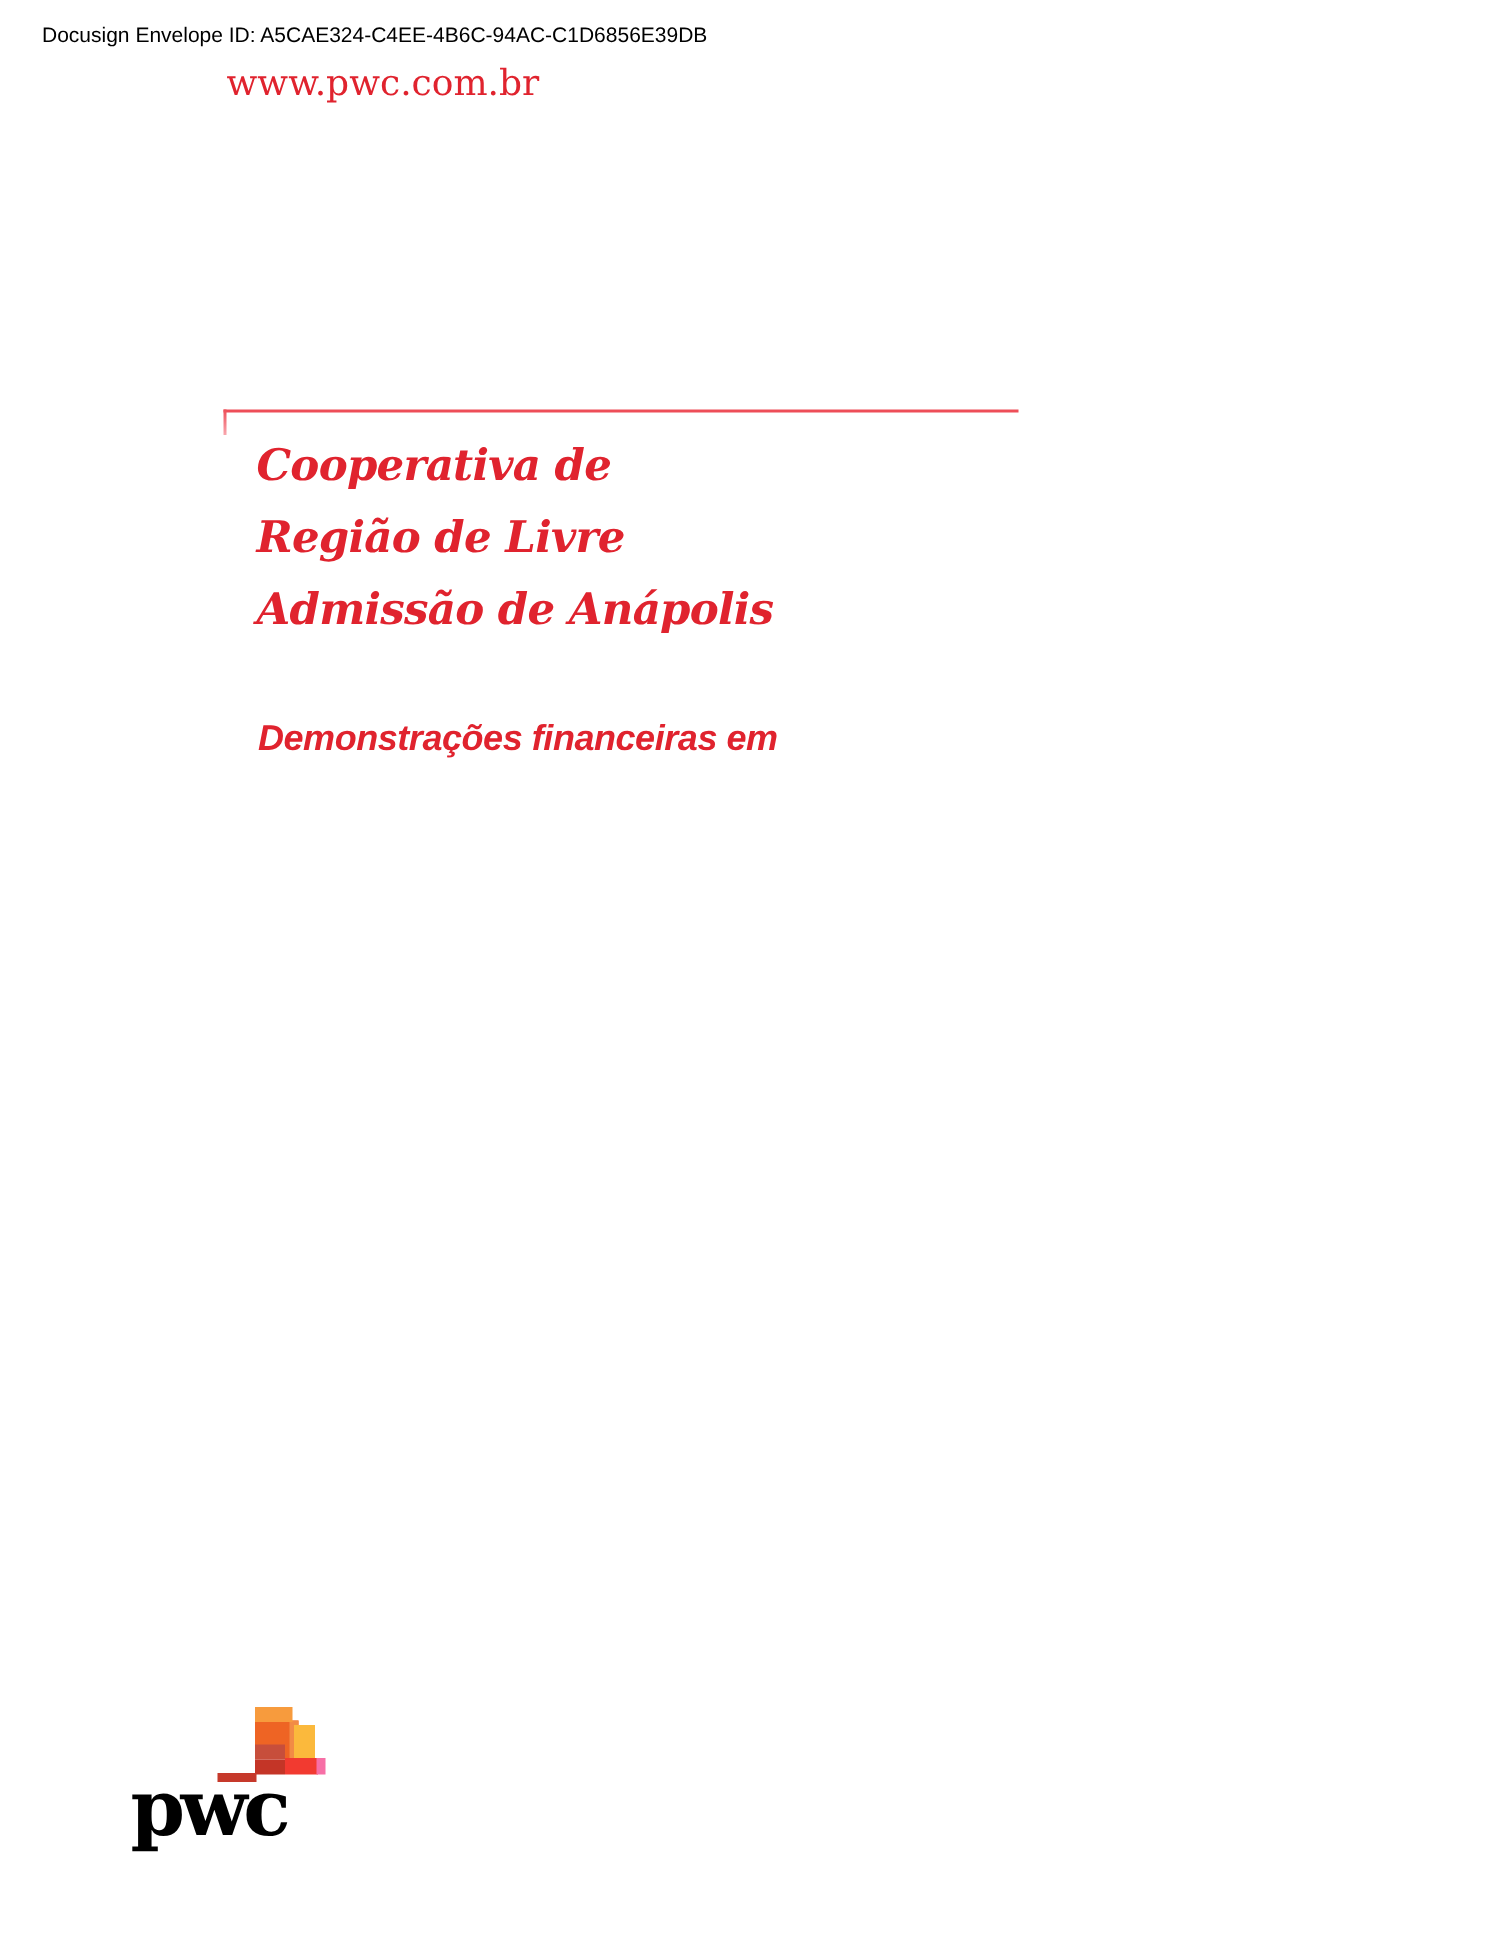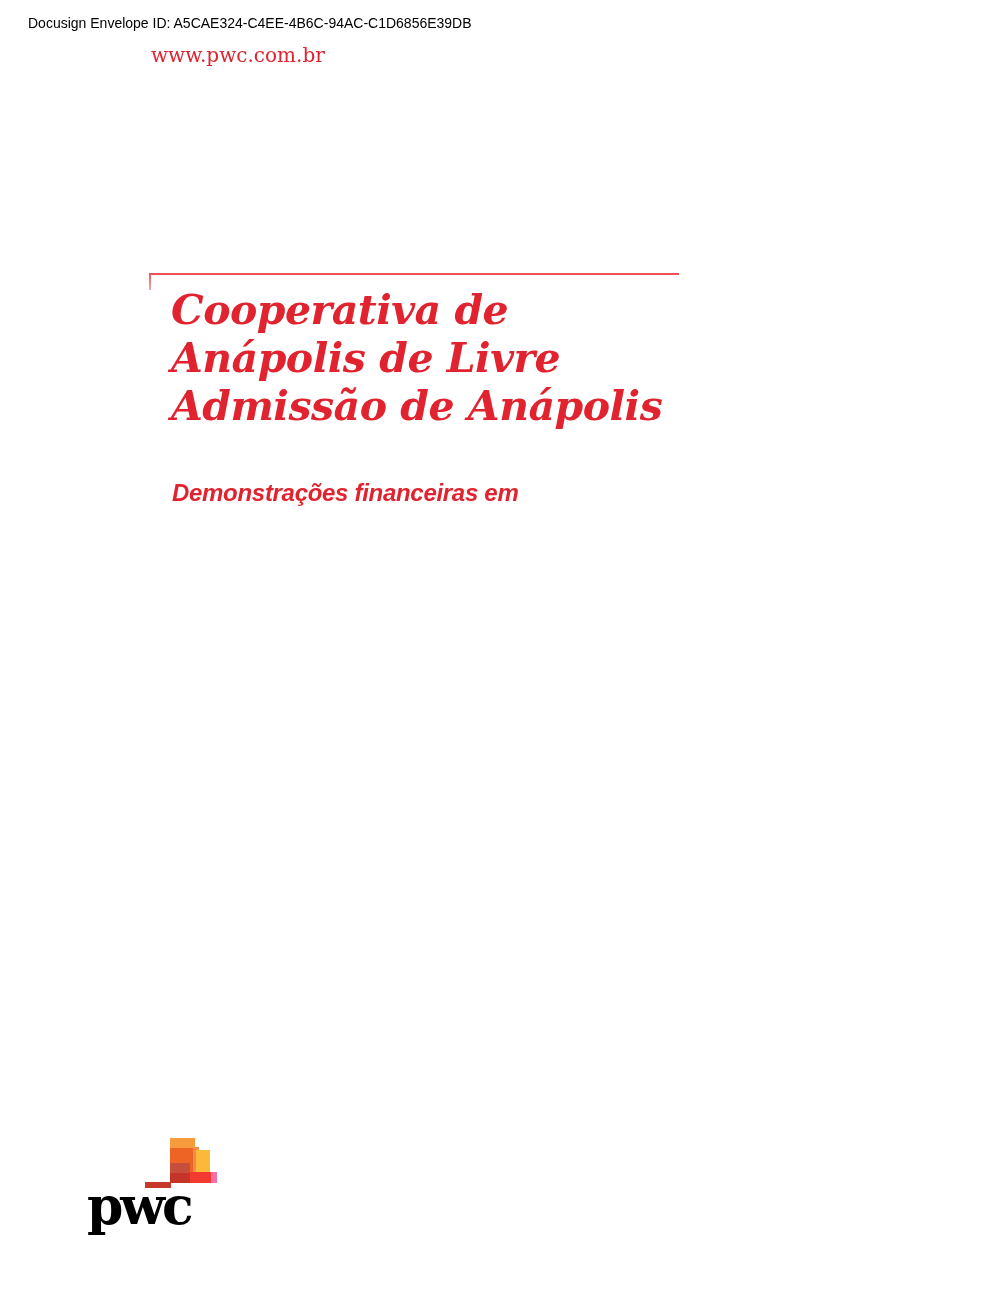--- a/index.html
+++ b/index.html
@@ -23,21 +23,21 @@
     font-size: 14px;
     line-height: 16px;
     color: #000000;
     white-space: nowrap;
   }
   .site-url {
     position: absolute;
     left: 151px;
     top: 45px;
     font-family: "DejaVu Serif", serif;
-    font-size: 20px;
+    font-size: 24px;
     line-height: 20px;
     white-space: nowrap;
   }
   .rule-h {
     position: absolute;
     left: 149px;
     top: 273px;
     width: 530px;
     height: 2px;
   }
@@ -50,21 +50,21 @@
     background: linear-gradient(180deg, #ee4e58 0%, #f9a7ae 100%);
   }
   .title {
     position: absolute;
     left: 171px;
     top: 286px;
     margin: 0;
     font-family: "DejaVu Serif", serif;
     font-style: italic;
     font-weight: bold;
-    font-size: 41px;
+    font-size: 29px;
     line-height: 48px;
     letter-spacing: -0.5px;
     white-space: nowrap;
   }
   .title span { display: block; }
   .subtitle {
     position: absolute;
     left: 172px;
     top: 480px;
     font-family: Liberation Sans, sans-serif;
@@ -104,21 +104,21 @@
 
   <div class="envelope-id">Docusign Envelope ID: A5CAE324-C4EE-4B6C-94AC-C1D6856E39DB</div>
 
   <div class="site-url" style="color: rgb(224, 35, 46);">www.pwc.com.br</div>
 
   <div class="rule-h" style="background: rgb(238, 78, 88);"></div>
   <div class="rule-v"></div>
 
   <h1 class="title" style="color: rgb(224, 35, 46);">
     <span>Cooperativa de</span>
-    <span>Anápolis de Livre</span>
+    <span>Região de Livre</span>
     <span>Admissão de Anápolis</span>
   </h1>
 
   <div class="subtitle" style="color: rgb(224, 35, 46);">
     <span>Demonstrações financeiras em</span>
   </div>
 
   <div>
     <div class="logo-block b-main" style="background: rgb(238, 100, 36);"></div>
     <div class="logo-block b-band" style="background: rgb(242, 139, 69);"></div>

